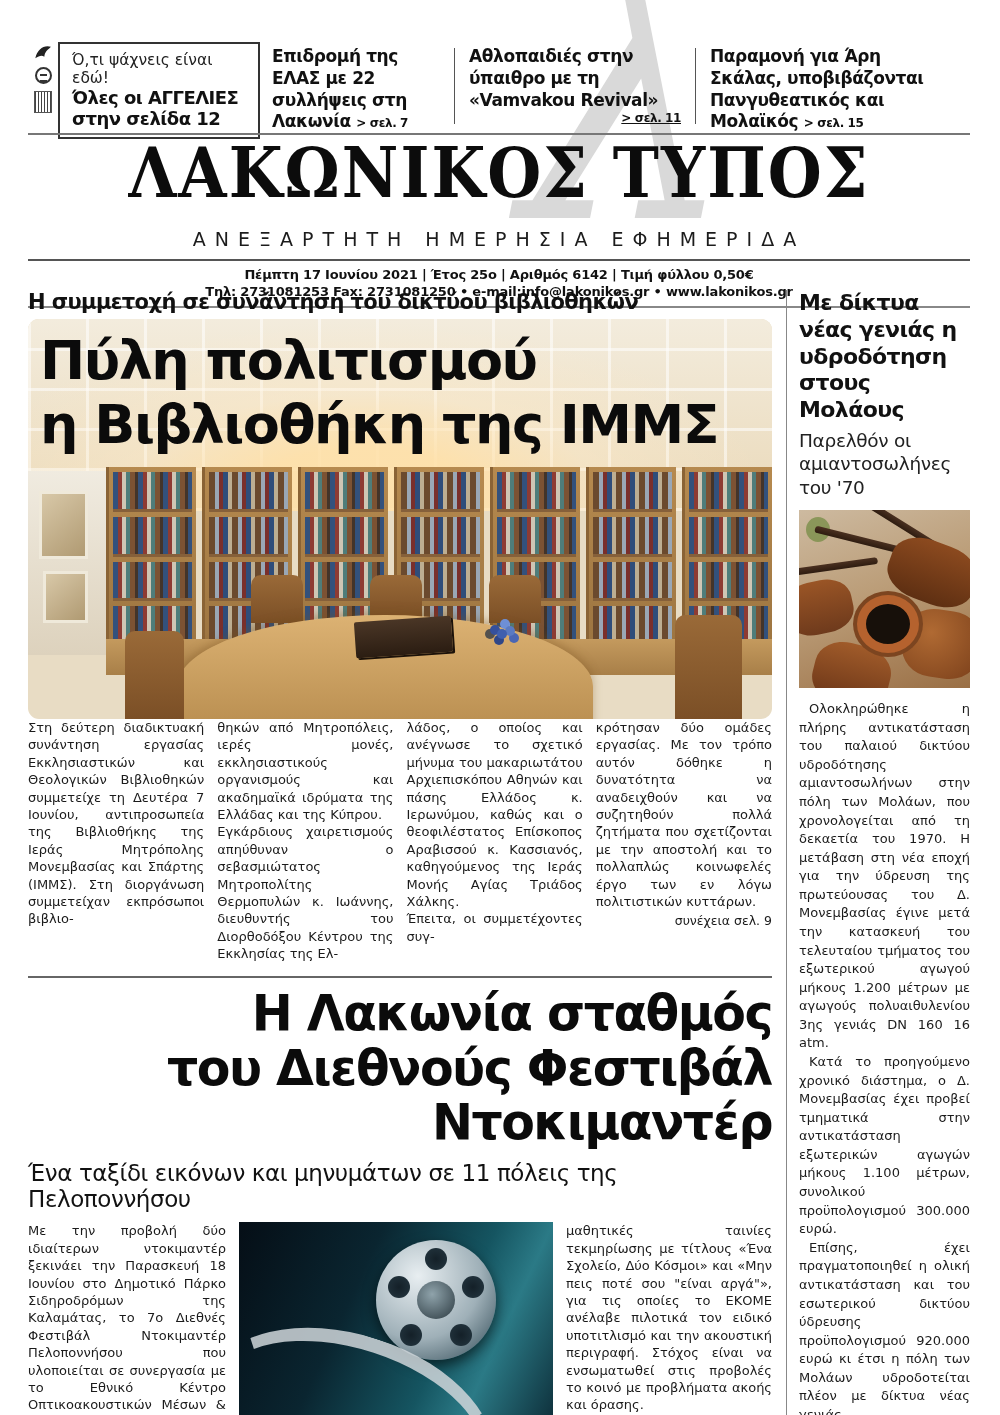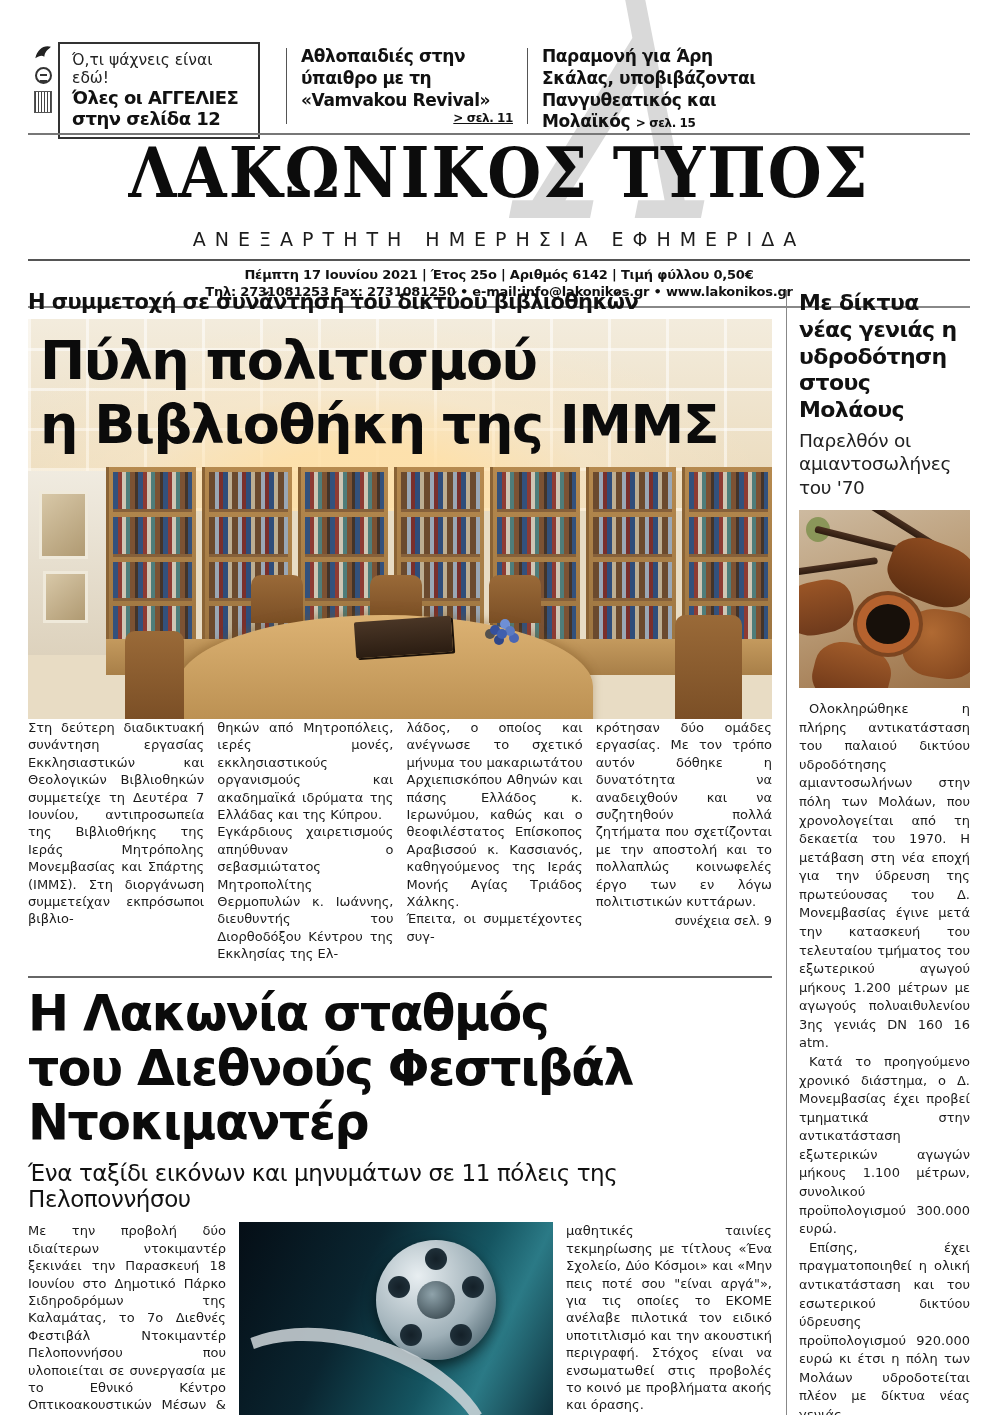--- a/index.html
+++ b/index.html
@@ -42,21 +42,21 @@
   .mast-rule2 { border-top:2px solid #888; margin-top:7px; }
 
   
   .content { position:absolute; top:290px; left:28px; right:30px; z-index:2; display:grid;
     grid-template-columns:1fr 184px; column-gap:14px; }
   aside.rightcol { border-left:1.5px solid #888; padding-left:12px; }
 
   .kicker { font-size:21px; font-weight:bold; letter-spacing:-0.6px; margin-bottom:5px; }
 
   
-  .photo1 { position:relative; height:400px; overflow:hidden; background:#e8dcc4; margin-top:2px; }
+  .photo1 { position:relative; height:400px; overflow:hidden; background:#e8dcc4; margin-top:2px;border-radius:11px; }
   .ceiling { position:absolute; inset:0 0 52% 0;
     background:
       radial-gradient(ellipse at 45% 90%, rgba(255,225,170,.9) 0 18%, rgba(255,235,200,.4) 40%, transparent 70%),
       repeating-linear-gradient(90deg, rgba(255,255,255,.55) 0 3px, transparent 3px 58px),
       repeating-linear-gradient(0deg, rgba(255,255,255,.55) 0 3px, transparent 3px 40px),
       linear-gradient(#f3ecdd, #ead9b9); }
   .wall-left { position:absolute; left:0; top:38%; width:11%; height:46%; background:linear-gradient(#f0ebe0,#ddd2bd); }
   .frame { position:absolute; background:linear-gradient(140deg,#d8c8a8,#b09a72); border:3px solid #efe9da; }
   .frame.f1 { left:1.5%; top:43%; width:6.5%; height:17%; }
   .frame.f2 { left:2%; top:63%; width:6%; height:13%; }
@@ -80,21 +80,21 @@
     line-height:1.18; color:#0b0b0b; }
 
   .subhead1 { font-size:23px; font-weight:400; letter-spacing:-0.4px; margin:12px 0 9px; color:#151515; }
 
   .cols4 { display:grid; grid-template-columns:repeat(4,1fr); column-gap:13px; }
   .bodytext { font-size:13px; line-height:1.34; text-align:justify; white-space:pre-line; color:#1b1b1b; }
   .cont { display:block; text-align:right; font-size:12.5px; margin-top:3px; color:#1b1b1b; }
 
   .sep { border:0; border-top:2px solid #666; margin:13px 0 9px; }
 
-  .headline2 { font-size:49px; font-weight:bold; letter-spacing:-1.5px; line-height:1.12; color:#0b0b0b; margin-top:2px; }
+  .headline2 { font-size:49px; font-weight:bold; letter-spacing:-1.5px; line-height:1.12; color:#0b0b0b; margin-top:2px;text-align:right; }
   .deck2 { font-size:23px; font-weight:400; letter-spacing:-0.4px; margin:9px 0 10px; }
   .story2grid { display:grid; grid-template-columns:198px 1fr 206px; column-gap:13px; height:194px; }
 
   .reelphoto { position:relative; overflow:hidden;
     background:linear-gradient(115deg,#050e16 0%,#0a2530 35%,#155561 62%,#2b7a86 75%,#0a2631 100%); }
   .reel { position:absolute; right:18%; top:8%; width:120px; height:120px; border-radius:50%;
     background:radial-gradient(circle at 35% 30%, #e8eef1, #9fb0b8 55%, #5d737d 80%, #36454c);
     box-shadow:0 6px 14px rgba(0,0,0,.6); }
   .reel::after { content:""; position:absolute; left:41px; top:41px; width:38px; height:38px; border-radius:50%;
     background:radial-gradient(circle at 40% 35%, #8fa3ab, #2c3a41); }
@@ -138,20 +138,24 @@
           <path d="M1 12 C5 4,13 1,19 5 C14 8,12 8,10 13 C8 10,5 11,1 12 Z" fill="#222"></path>
         </svg>
       <div class="icon-circle"></div>
       <div class="icon-barcode"></div>
     </div>
     <div class="classifieds-box">
       <div class="cb1">Ό,τι ψάχνεις είναι εδώ!</div>
       <div class="cb2">Όλες οι ΑΓΓΕΛΙΕΣ</div>
       <div class="cb3">στην σελίδα 12</div>
     </div>
+    <div class="teaser t1">
+      <span>Επιδρομή της ΕΛΑΣ με 22 συλλήψεις στη Λακωνία</span>
+      <span class="pageref">&gt; σελ. 7</span>
+    </div>
     <div class="vr"></div>
     <div class="teaser t2">
       <span>Αθλοπαιδιές στην ύπαιθρο με τη «Vamvakou Revival»</span>
       <span class="pageref">&gt; σελ. 11</span>
     </div>
     <div class="vr"></div>
     <div class="teaser t3">
       <span>Παραμονή για Άρη Σκάλας, υποβιβάζονται Πανγυθεατικός και Μολαϊκός</span>
       <span class="pageref">&gt; σελ. 15</span>
     </div>

